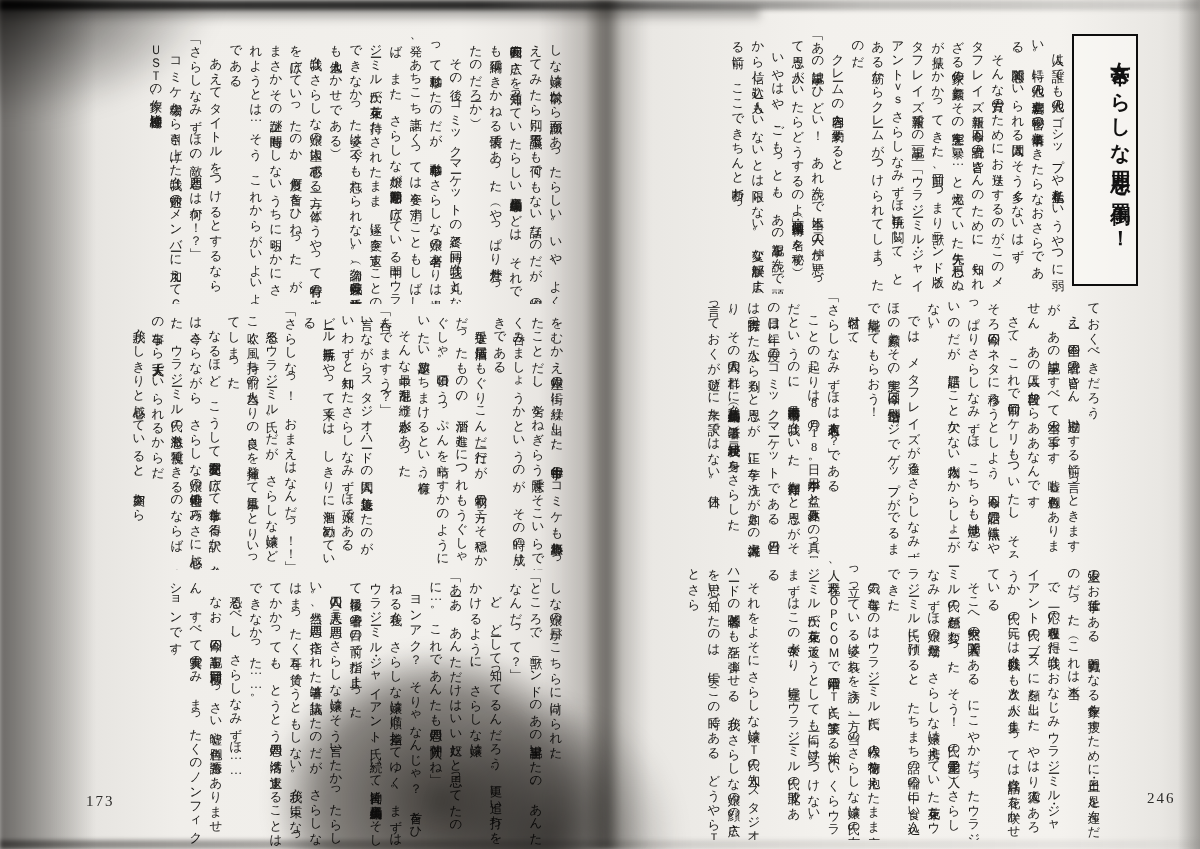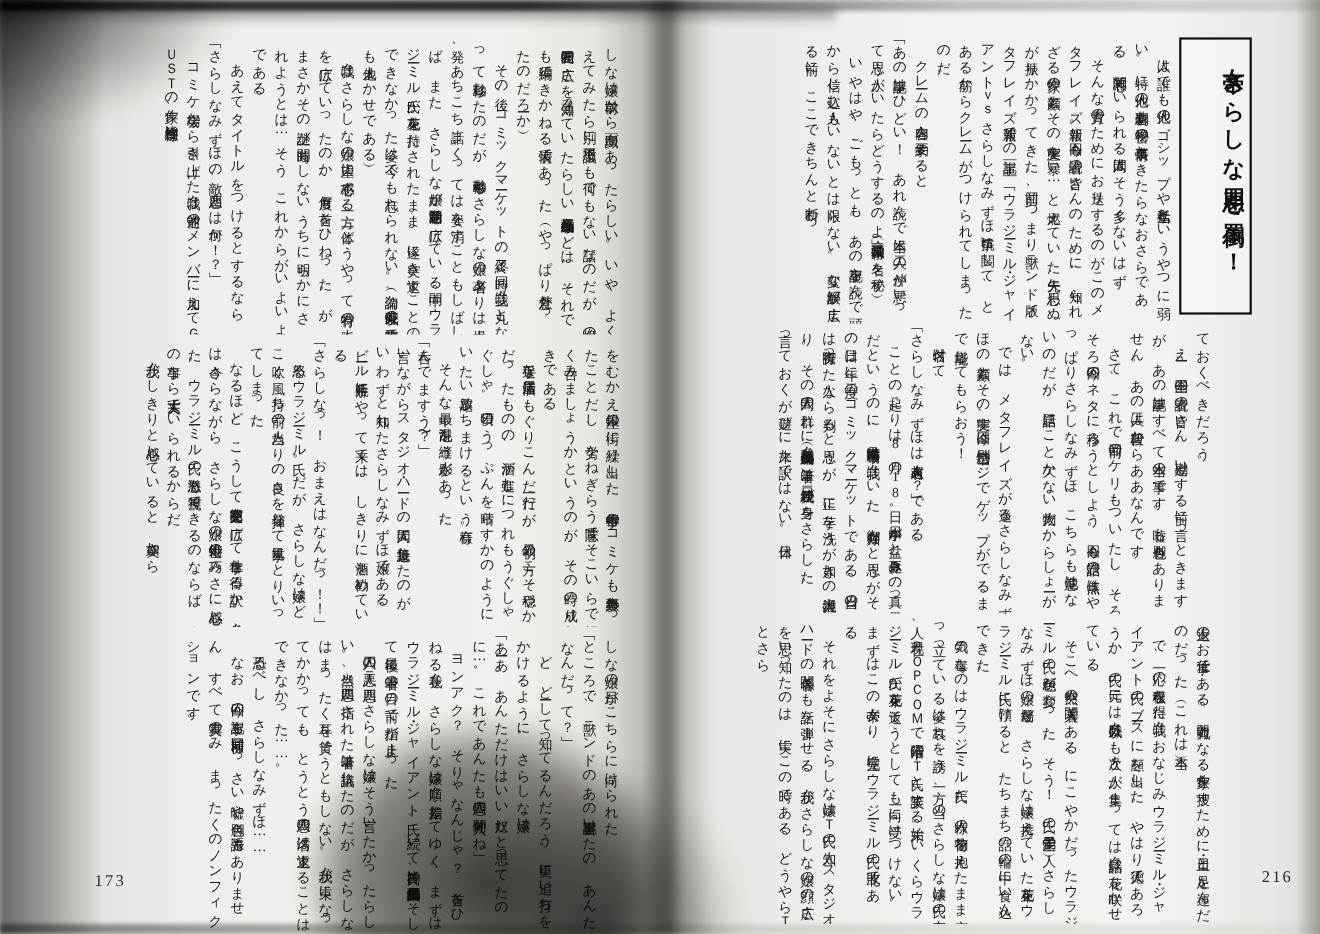--- a/index.html
+++ b/index.html
@@ -104,21 +104,21 @@
       <p>　ことの起こりは8月の18日。日本中が盆と夏休みの真っ最中だというのに、晴海見本市会場に我々はいた。御存知だと思うがその日は年に二度のコミックマーケットである。当日の会場は実際行った人なら判ると思うが、正に芋を洗うが如きの大混雑ぶり。その人間の群れに我々（高橋編集局長と筆者）は二日連続我が身をさらした。</p>
       <p>言っておくが遊びに来た訳ではない。休日</p>
     </div>
     <div class="band" style="left:606px;top:560px;width:498px;height:280px;">
       <p>返上のお仕事である。即戦力となる作家を捜すために土・日と足を運んだのだった。（これは本当）</p>
       <p>　で、一応の収穫を得た我々はおなじみウラジーミル・ジャイアント氏のブースに顔を出した。やはり人徳であろうか、氏の元には我々以外にも次々と人が集まっては銘々話に花を咲かせている。</p>
       <p>　そこへ突然の闖入者である。にこやかだったウラジーミル氏の顔色が変わった。そう！　氏の愛弟子（の一人）、さらしなみずほ嬢の登場だ。さらしな嬢は携えていた花束をウラジーミル氏に預けると、たちまち話の輪の中に食い込んできた。</p>
       <p>　気の毒なのはウラジーミル氏だ。人様の荷物を抱えたまま突っ立っている姿は哀れを誘う。一方、当のさらしな嬢は氏の友人、現在ＰＯＰＣＯＭで活躍中のＴ氏と談笑する始末。いくらウラジーミル氏が花束を返そうとしても一向に受けつけない。まずはこの女帝ぶり、完璧にウラジーミル氏の敗北である。</p>
       <p>　それをよそにさらしな嬢はＴ氏の知人、スタジオ・ハードの関係者とも話を弾ませる。我々がさらしな嬢の顔の広さを思い知ったのは、実にこの時である。どうやらＴ氏とさら</p>
     </div>
-    <div class="pagenum" style="left:1147px;top:790px;">216</div>
+    <div class="pagenum" style="left:1147px;top:790px;">246</div>
   </div>
 
   <div>
     <div class="band" style="left:84px;top:36px;width:482px;height:268px;">
       <p>しな嬢は以前から面識があったらしい。いや、よく考えてみたら別に不思議でも何でもない話なのだが、嬢の交友範囲の広さを薄々知っていたらしい高橋編集局長などは、それでも納得できかねる表情であった。（やっぱり意外だったのだろーか）</p>
       <p>　その後、コミックマーケットの終了と同時、我々は一丸となって移動したのだが、移動中もさらしな嬢の著名ぶりは大爆発、あちこち話まくっては姿を消すこともしばしば。また、さらしな嬢が活動範囲を広げている間中、ウラジーミル氏が花束を持たされたまま、遂に突き返すことのできなかった姿は今でも忘れられない。（勿論、花束以外の手荷物も他人まかせである）</p>
       <p>　我々はさらしな嬢の人望に感心する一方、一体どうやって特有の人脈を広げていったのか、何度も首をひねった。が、まさかその謎が一時間もしないうちに明らかにされようとは…そう、これからがいよいよ本題である。</p>
       <p>　あえてタイトルをつけるとするなら、</p>
       <p>「さらしなみずほの敵、四悪とは何か！？」</p>
       <p>　コミケ会場から引き上げた我々は前述のメンバーに加えてＧＵＳＴの作家、皆神悠樹様</p>

